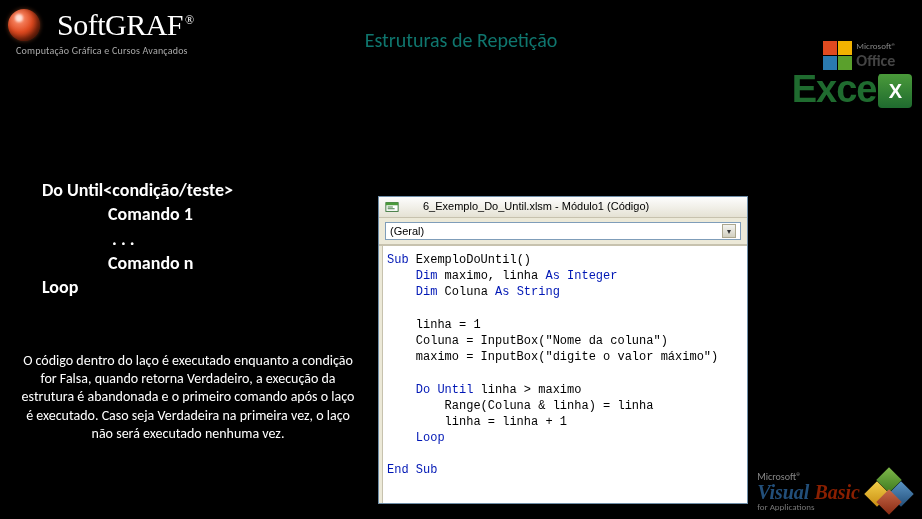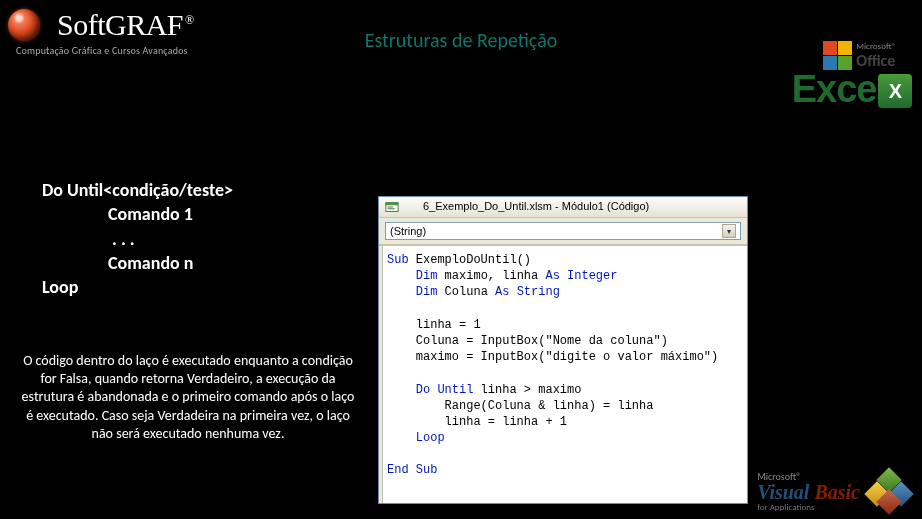--- a/index.html
+++ b/index.html
@@ -246,21 +246,21 @@
       <svg class="vb-icon" viewBox="0 0 16 16">
           <rect x="1" y="3" width="14" height="10" fill="#fff" stroke="#2a6a2a"></rect>
           <rect x="1" y="3" width="14" height="3" fill="#4a9a3a"></rect>
           <line x1="3" y1="8" x2="9" y2="8" stroke="#2a6a2a"></line>
           <line x1="3" y1="10" x2="11" y2="10" stroke="#2a6a2a"></line>
         </svg>
       <span>6_Exemplo_Do_Until.xlsm - Módulo1 (Código)</span>
     </div>
     <div class="dropdown-row">
       <div class="dropdown">
-        <span>(String)</span>
+        <span>(Geral)</span>
         <span class="arrow">▾</span>
       </div>
     </div>
     <div class="code">
       <div class="gutter"></div>
       <pre id="code-pre"><span class="kw">Sub</span> ExemploDoUntil()
     <span class="kw">Dim</span> maximo, linha <span class="kw">As Integer</span>
     <span class="kw">Dim</span> Coluna <span class="kw">As String</span>
 
     linha = 1

